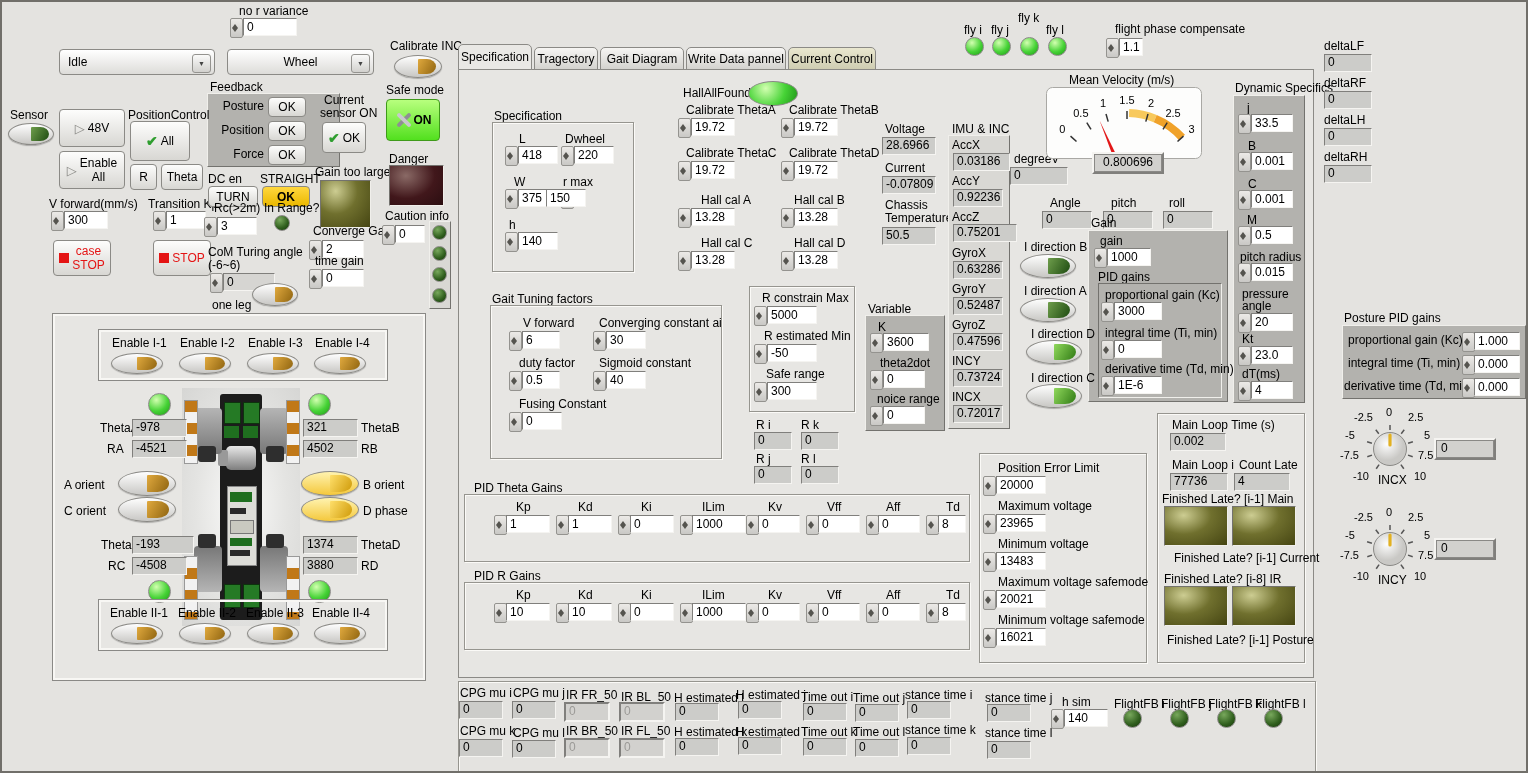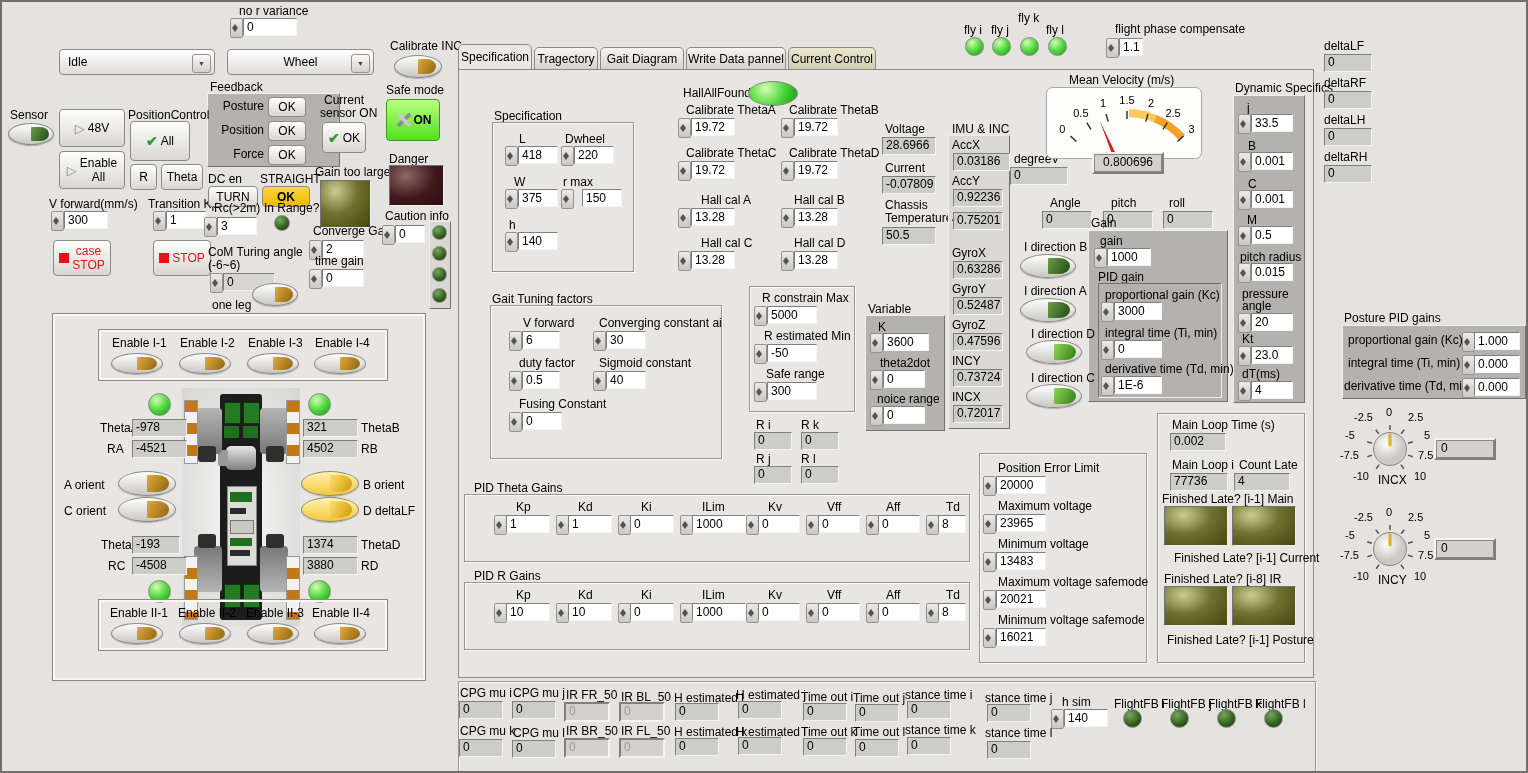--- a/index.html
+++ b/index.html
@@ -227,32 +227,32 @@
   <span class="led" style="left:306px;top:391px;width:21px;height:21px"></span>
   <span class="L" style="left:98px;top:420px">ThetaA</span>
   <span class="D" style="left:130px;top:417px;width:55px">-978</span>
   <span class="L" style="left:105px;top:441px">RA</span>
   <span class="D" style="left:130px;top:438px;width:55px">-4521</span>
   <span class="L" style="left:62px;top:477px">A orient</span>
   <span class="T" style="left:116px;top:469px;width:56px;height:23px"></span>
   <span class="L" style="left:62px;top:503px">C orient</span>
   <span class="T" style="left:116px;top:495px;width:56px;height:23px"></span>
   <span class="L" style="left:99px;top:537px">ThetaC</span>
-  <span class="D" style="left:130px;top:534px;width:48px">-193</span>
+  <span class="D" style="left:130px;top:534px;width:62px">-193</span>
   <span class="L" style="left:106px;top:558px">RC</span>
   <span class="D" style="left:130px;top:555px;width:55px">-4508</span>
   <span class="led" style="left:146px;top:578px;width:21px;height:21px"></span>
   <span class="D" style="left:301px;top:417px;width:55px">321</span>
   <span class="L" style="left:359px;top:420px">ThetaB</span>
   <span class="D" style="left:301px;top:438px;width:55px">4502</span>
   <span class="L" style="left:359px;top:441px">RB</span>
   <span class="T on" style="left:299px;top:469px;width:56px;height:23px"></span>
   <span class="L" style="left:361px;top:477px">B orient</span>
   <span class="T on" style="left:299px;top:495px;width:56px;height:23px"></span>
-  <span class="L" style="left:361px;top:503px">D deltaLF</span>
+  <span class="L" style="left:361px;top:503px">D phase</span>
   <span class="D" style="left:301px;top:534px;width:55px">1374</span>
   <span class="L" style="left:359px;top:537px">ThetaD</span>
   <span class="D" style="left:301px;top:555px;width:55px">3880</span>
   <span class="L" style="left:359px;top:558px">RD</span>
   <span class="led" style="left:306px;top:578px;width:21px;height:21px"></span>
 
   <div class="grp3" style="left:96px;top:597px;width:288px;height:50px"></div>
   <span class="L" style="left:108px;top:605px">Enable II-1</span>
   <span class="L" style="left:176px;top:605px">Enable II-2</span>
   <span class="L" style="left:244px;top:605px">Enable II-3</span>
@@ -285,21 +285,21 @@
   <span class="S" style="left:503px;top:144px"></span>
   <span class="W" style="left:516px;top:144px;width:40px">418</span>
   <span class="L" style="left:563px;top:131px">Dwheel</span>
   <span class="S" style="left:559px;top:144px"></span>
   <span class="W" style="left:572px;top:144px;width:40px">220</span>
   <span class="L" style="left:512px;top:174px">W</span>
   <span class="S" style="left:503px;top:187px"></span>
   <span class="W" style="left:516px;top:187px;width:40px">375</span>
   <span class="L" style="left:561px;top:174px">r max</span>
   <span class="S" style="left:559px;top:187px"></span>
-  <span class="W" style="left:580px;top:187px;width:40px">150</span>
+  <span class="W" style="left:544px;top:187px;width:40px">150</span>
   <span class="L" style="left:507px;top:217px">h</span>
   <span class="S" style="left:503px;top:230px"></span>
   <span class="W" style="left:516px;top:230px;width:40px">140</span>
 
   <span class="L" style="left:681px;top:85px">HallAllFound</span>
   <span class="led" style="left:746px;top:79px;width:48px;height:23px;border-radius:50%"></span>
   <span class="L" style="left:684px;top:102px">Calibrate ThetaA</span>
   <span class="S" style="left:676px;top:116px"></span>
   <span class="W" style="left:689px;top:116px;width:44px">19.72</span>
   <span class="L" style="left:787px;top:102px">Calibrate ThetaB</span>
@@ -332,21 +332,21 @@
   <span class="L" style="left:883px;top:210px">Temperature</span>
   <span class="D" style="left:880px;top:225px;width:54px">50.5</span>
 
   <span class="L" style="left:950px;top:121px">IMU &amp; INC</span>
   <div class="pnl lt" style="left:946px;top:133px;width:60px;height:292px"></div>
   <span class="L" style="left:950px;top:137px">AccX</span>
   <span class="D" style="left:951px;top:151px;width:57px">0.03186</span>
   <span class="L" style="left:950px;top:173px">AccY</span>
   <span class="D" style="left:951px;top:187px;width:50px">0.92236</span>
   <span class="L" style="left:950px;top:209px">AccZ</span>
-  <span class="D" style="left:951px;top:210px;width:50px">0.75201</span>
+  <span class="D" style="left:951px;top:222px;width:64px">0.75201</span>
   <span class="L" style="left:950px;top:245px">GyroX</span>
   <span class="D" style="left:951px;top:259px;width:50px">0.63286</span>
   <span class="L" style="left:950px;top:281px">GyroY</span>
   <span class="D" style="left:951px;top:295px;width:50px">0.52487</span>
   <span class="L" style="left:950px;top:317px">GyroZ</span>
   <span class="D" style="left:951px;top:331px;width:50px">0.47596</span>
   <span class="L" style="left:950px;top:353px">INCY</span>
   <span class="D" style="left:951px;top:367px;width:50px">0.73724</span>
   <span class="L" style="left:950px;top:389px">INCX</span>
   <span class="D" style="left:951px;top:403px;width:50px">0.72017</span>
@@ -384,21 +384,21 @@
     <text class="gt" x="145.6" y="45.8">3</text>
     <polygon points="53.6,33.5 79.5,87 72,83" fill="#e21818"></polygon>
   </svg>
   <span class="DD" style="left:1090px;top:150px;width:72px;text-align:center">0.800696</span>
 
   <span class="L" style="left:1089px;top:215px">Gain</span>
   <div class="pnl" style="left:1086px;top:228px;width:138px;height:170px"></div>
   <span class="L" style="left:1098px;top:233px">gain</span>
   <span class="S" style="left:1092px;top:246px"></span>
   <span class="W" style="left:1105px;top:246px;width:44px">1000</span>
-  <span class="L" style="left:1096px;top:269px">PID gain</span>
+  <span class="L" style="left:1096px;top:269px">PID gains</span>
   <div class="pnl2" style="left:1096px;top:281px;width:122px;height:113px"></div>
   <span class="L" style="left:1103px;top:287px">proportional gain (Kc)</span>
   <span class="S" style="left:1099px;top:300px"></span>
   <span class="W" style="left:1112px;top:300px;width:48px">3000</span>
   <span class="L" style="left:1103px;top:325px">integral time (Ti, min)</span>
   <span class="S" style="left:1099px;top:338px"></span>
   <span class="W" style="left:1112px;top:338px;width:48px">0</span>
   <span class="L" style="left:1103px;top:361px">derivative time (Td, min)</span>
   <span class="S" style="left:1099px;top:374px"></span>
   <span class="W" style="left:1112px;top:374px;width:48px">1E-6</span>

